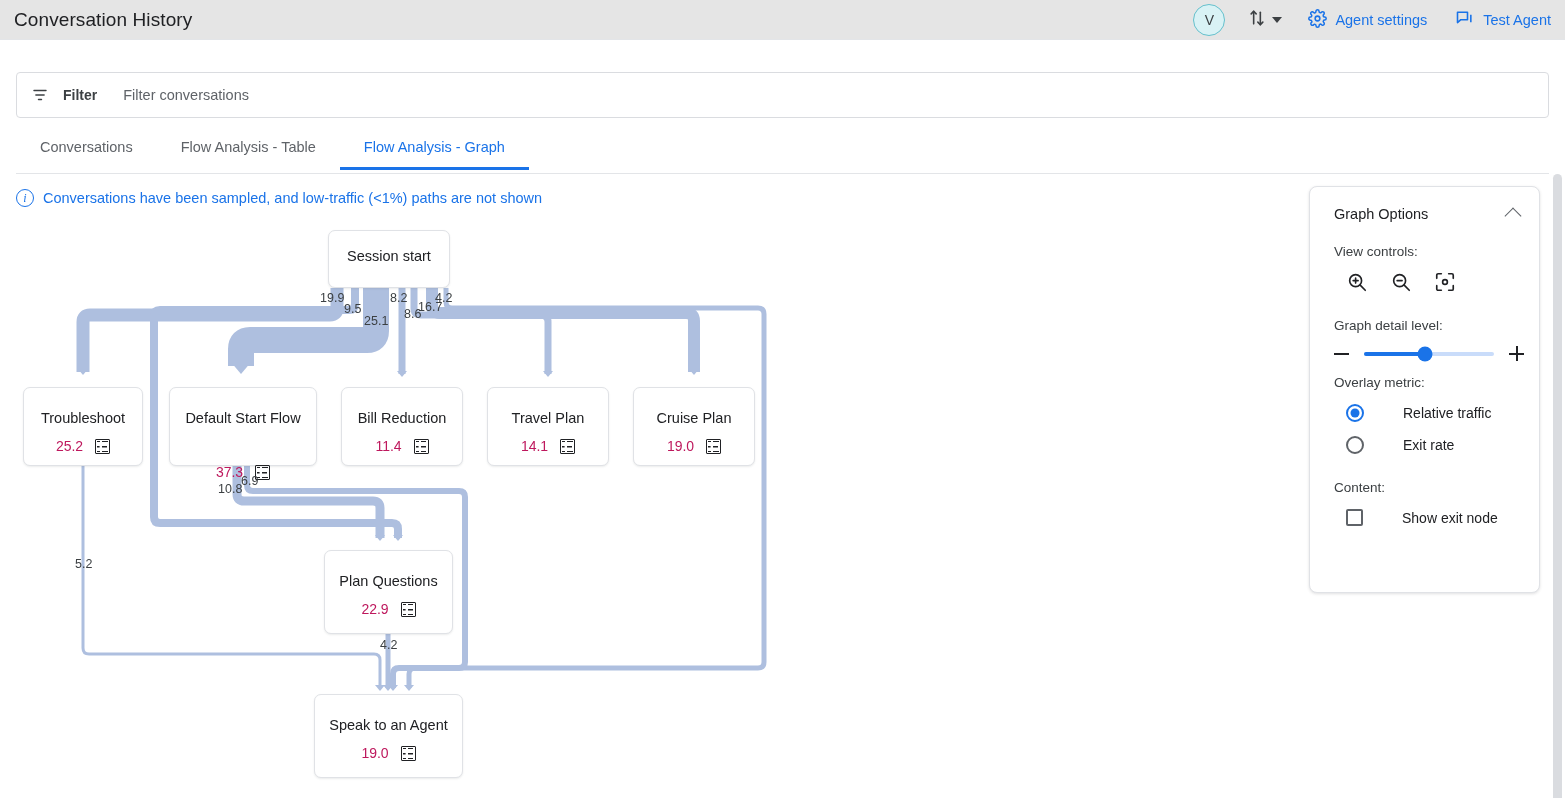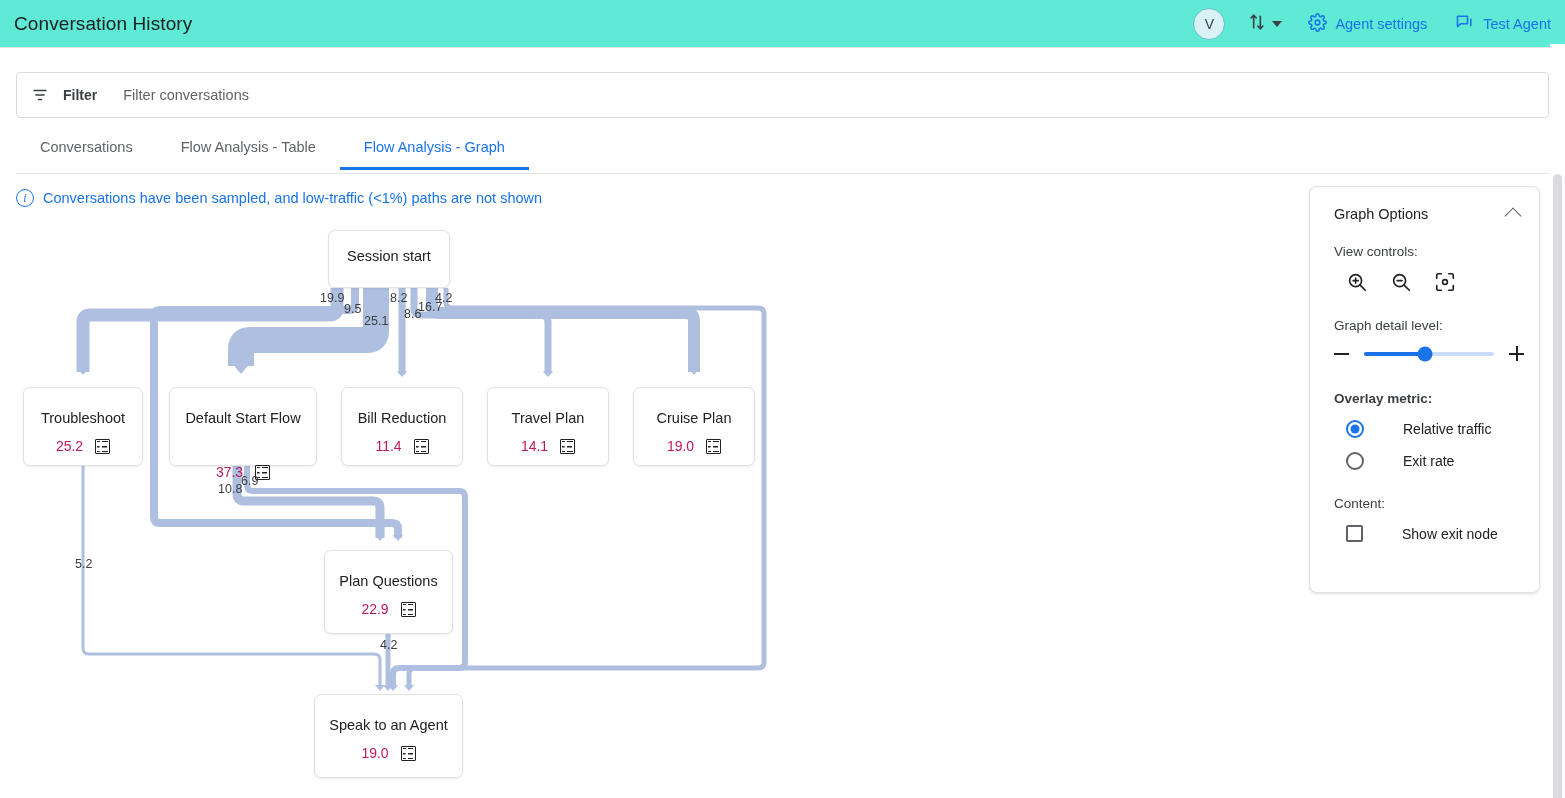--- a/index.html
+++ b/index.html
@@ -8,22 +8,22 @@
     width: 1565px; height: 798px;
     overflow: hidden;
     background: #ffffff;
     font-family: "Liberation Sans", sans-serif;
     color: #202124;
   }
 
   
   .header {
     position: absolute; top: 0; left: 0;
-    width: 1565px; height: 48px;
-    background: #5eead4;
+    width: 1565px; height: 40px;
+    background: #e5e5e5;
     border-bottom: 1px solid #e3e5e8;
     display: flex; align-items: center;
   }
   .page-title {
     margin-left: 14px;
     font-size: 19px;
     font-weight: 400;
     color: #202124;
     letter-spacing: .1px;
   }
@@ -466,21 +466,21 @@
 
   <div class="slider-row">
     <span class="minus"></span>
     <span class="slider-track">
       <span class="slider-fill"></span>
       <span class="slider-thumb"></span>
     </span>
     <span class="plus"></span>
   </div>
 
-  <div class="panel-sec-label" style="margin-top:30px;font-weight:bold;">Overlay metric:</div>
+  <div class="panel-sec-label" style="margin-top:14px;">Overlay metric:</div>
 
   <div class="radio-row">
     <span class="radio checked"></span>
     <span class="opt-label">Relative traffic</span>
   </div>
   <div class="radio-row">
     <span class="radio"></span>
     <span class="opt-label">Exit rate</span>
   </div>
 

